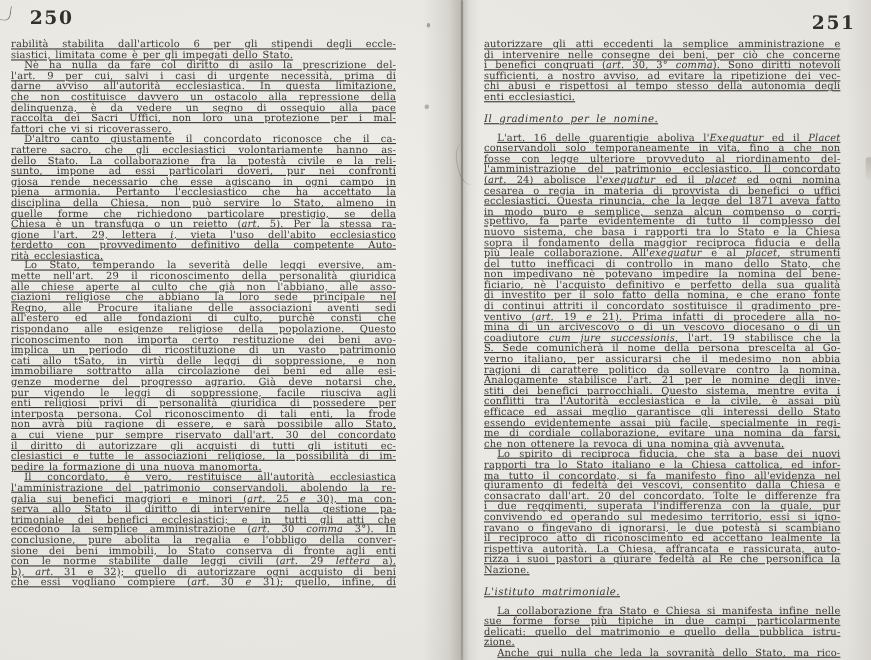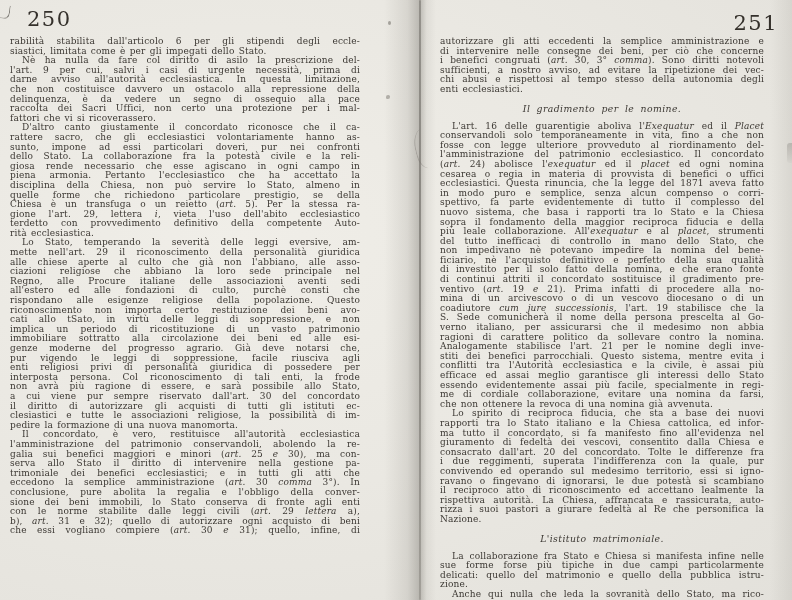--- a/index.html
+++ b/index.html
@@ -27,37 +27,37 @@
     position: absolute; left: 419px; top: 0; width: 2px; height: 600px;
     background: linear-gradient(to bottom,
       rgba(95,92,86,0.45) 0%, rgba(105,102,96,0.6) 30%,
       rgba(95,92,86,0.5) 60%, rgba(110,107,100,0.35) 100%);
     border-radius: 2px;
   }
   .page { position: absolute; top: 0; height: 600px; color: #3c3833; }
   .page-left  { left: 10px;  width: 364px; }
   .page-right { left: 440px; width: 338px; }
   .page-number {
-    position: absolute; top: 7px; font-size: 21px; font-weight: normal;
+    position: absolute; top: 7px; font-size: 17px; font-weight: bold;
     letter-spacing: 1.5px; color: #34302b;
   }
   .page-left  .page-number { left: 17px; }
   .page-right .page-number { right: 0; top: 11px; }
-  .page-body { position: absolute; top: 37px; left: 0; right: 14px; }
+  .page-body { position: absolute; top: 37px; left: 0; right: 14px; text-decoration: underline; }
   .line {
     font-size: 9px; line-height: 9.6px;
     letter-spacing: 0.15px; word-spacing: 1.2px;
     text-align: justify; text-align-last: justify;
     color: #3c3833;
   }
   .line.last { text-align-last: left; }
   .para.indent .line:first-child { text-indent: 12px; }
   .heading {
     font-size: 9.3px; line-height: 10px; font-style: italic;
-    text-align: center; margin: 9px 0 8px 0;
+    text-align: left; margin: 9px 0 8px 0;
     word-spacing: 3px; letter-spacing: 0.4px; color: #3c3833;
   }
   
   .artifact { position: absolute; pointer-events: none; }
   .mark-top-left {
     left: 0px; top: 5px; width: 9px; height: 13px;
     border-right: 1.5px solid rgba(70,66,60,0.65);
     border-bottom: 1px solid rgba(70,66,60,0.4);
     border-radius: 0 0 6px 0; transform: rotate(8deg);
   }
@@ -93,48 +93,48 @@
         <div class="para">
           <div class="line">rabilità stabilita dall'articolo 6 per gli stipendi degli eccle-</div>
           <div class="line last">siastici, limitata come è per gli impegati dello Stato.</div>
         </div>
         <div class="para indent">
           <div class="line">Nè ha nulla da fare col diritto di asilo la prescrizione del-</div>
           <div class="line">l'art. 9 per cui, salvi i casi di urgente necessità, prima di</div>
           <div class="line">darne avviso all'autorità ecclesiastica. In questa limitazione,</div>
           <div class="line">che non costituisce davvero un ostacolo alla repressione della</div>
           <div class="line">delinquenza, è da vedere un segno di ossequio alla pace</div>
-          <div class="line">raccolta dei Sacri Uffici, non certo una protezione per i mal-</div>
+          <div class="line">raccolta dei Sacri Uffici, non loro una protezione per i mal-</div>
           <div class="line last">fattori che vi si ricoverassero.</div>
         </div>
         <div class="para indent">
           <div class="line">D'altro canto giustamente il concordato riconosce che il ca-</div>
           <div class="line">rattere sacro, che gli ecclesiastici volontariamente hanno as-</div>
+          <div class="line">dello Stato. La collaborazione fra la potestà civile e la reli-</div>
           <div class="line">sunto, impone ad essi particolari doveri, pur nei confronti</div>
-          <div class="line">dello Stato. La collaborazione fra la potestà civile e la reli-</div>
           <div class="line">giosa rende necessario che esse agiscano in ogni campo in</div>
           <div class="line">piena armonia. Pertanto l'ecclesiastico che ha accettato la</div>
           <div class="line">disciplina della Chiesa, non può servire lo Stato, almeno in</div>
           <div class="line">quelle forme che richiedono particolare prestigio, se della</div>
           <div class="line">Chiesa è un transfuga o un reietto (<i>art.</i> 5). Per la stessa ra-</div>
           <div class="line">gione l'art. 29, lettera <i>i</i>, vieta l'uso dell'abito ecclesiastico</div>
           <div class="line">terdetto con provvedimento definitivo della competente Auto-</div>
           <div class="line last">rità ecclesiastica.</div>
         </div>
         <div class="para indent">
           <div class="line">Lo Stato, temperando la severità delle leggi eversive, am-</div>
           <div class="line">mette nell'art. 29 il riconoscimento della personalità giuridica</div>
           <div class="line">alle chiese aperte al culto che già non l'abbiano, alle asso-</div>
           <div class="line">ciazioni religiose che abbiano la loro sede principale nel</div>
           <div class="line">Regno, alle Procure italiane delle associazioni aventi sedi</div>
           <div class="line">all'estero ed alle fondazioni di culto, purchè consti che</div>
           <div class="line">rispondano alle esigenze religiose della popolazione. Questo</div>
           <div class="line">riconoscimento non importa certo restituzione dei beni avo-</div>
+          <div class="line">implica un periodo di ricostituzione di un vasto patrimonio</div>
           <div class="line">cati allo tSato, in virtù delle leggi di soppressione, e non</div>
-          <div class="line">implica un periodo di ricostituzione di un vasto patrimonio</div>
           <div class="line">immobiliare sottratto alla circolazione dei beni ed alle esi-</div>
           <div class="line">genze moderne del progresso agrario. Già deve notarsi che,</div>
           <div class="line">pur vigendo le leggi di soppressione, facile riusciva agli</div>
           <div class="line">enti religiosi privi di personalità giuridica di possedere per</div>
           <div class="line">interposta persona. Col riconoscimento di tali enti, la frode</div>
           <div class="line">non avrà più ragione di essere, e sarà possibile allo Stato,</div>
           <div class="line">a cui viene pur sempre riservato dall'art. 30 del concordato</div>
           <div class="line">il diritto di autorizzare gli acquisti di tutti gli istituti ec-</div>
           <div class="line">clesiastici e tutte le associazioni religiose, la possibilità di im-</div>
           <div class="line last">pedire la formazione di una nuova manomorta.</div>

